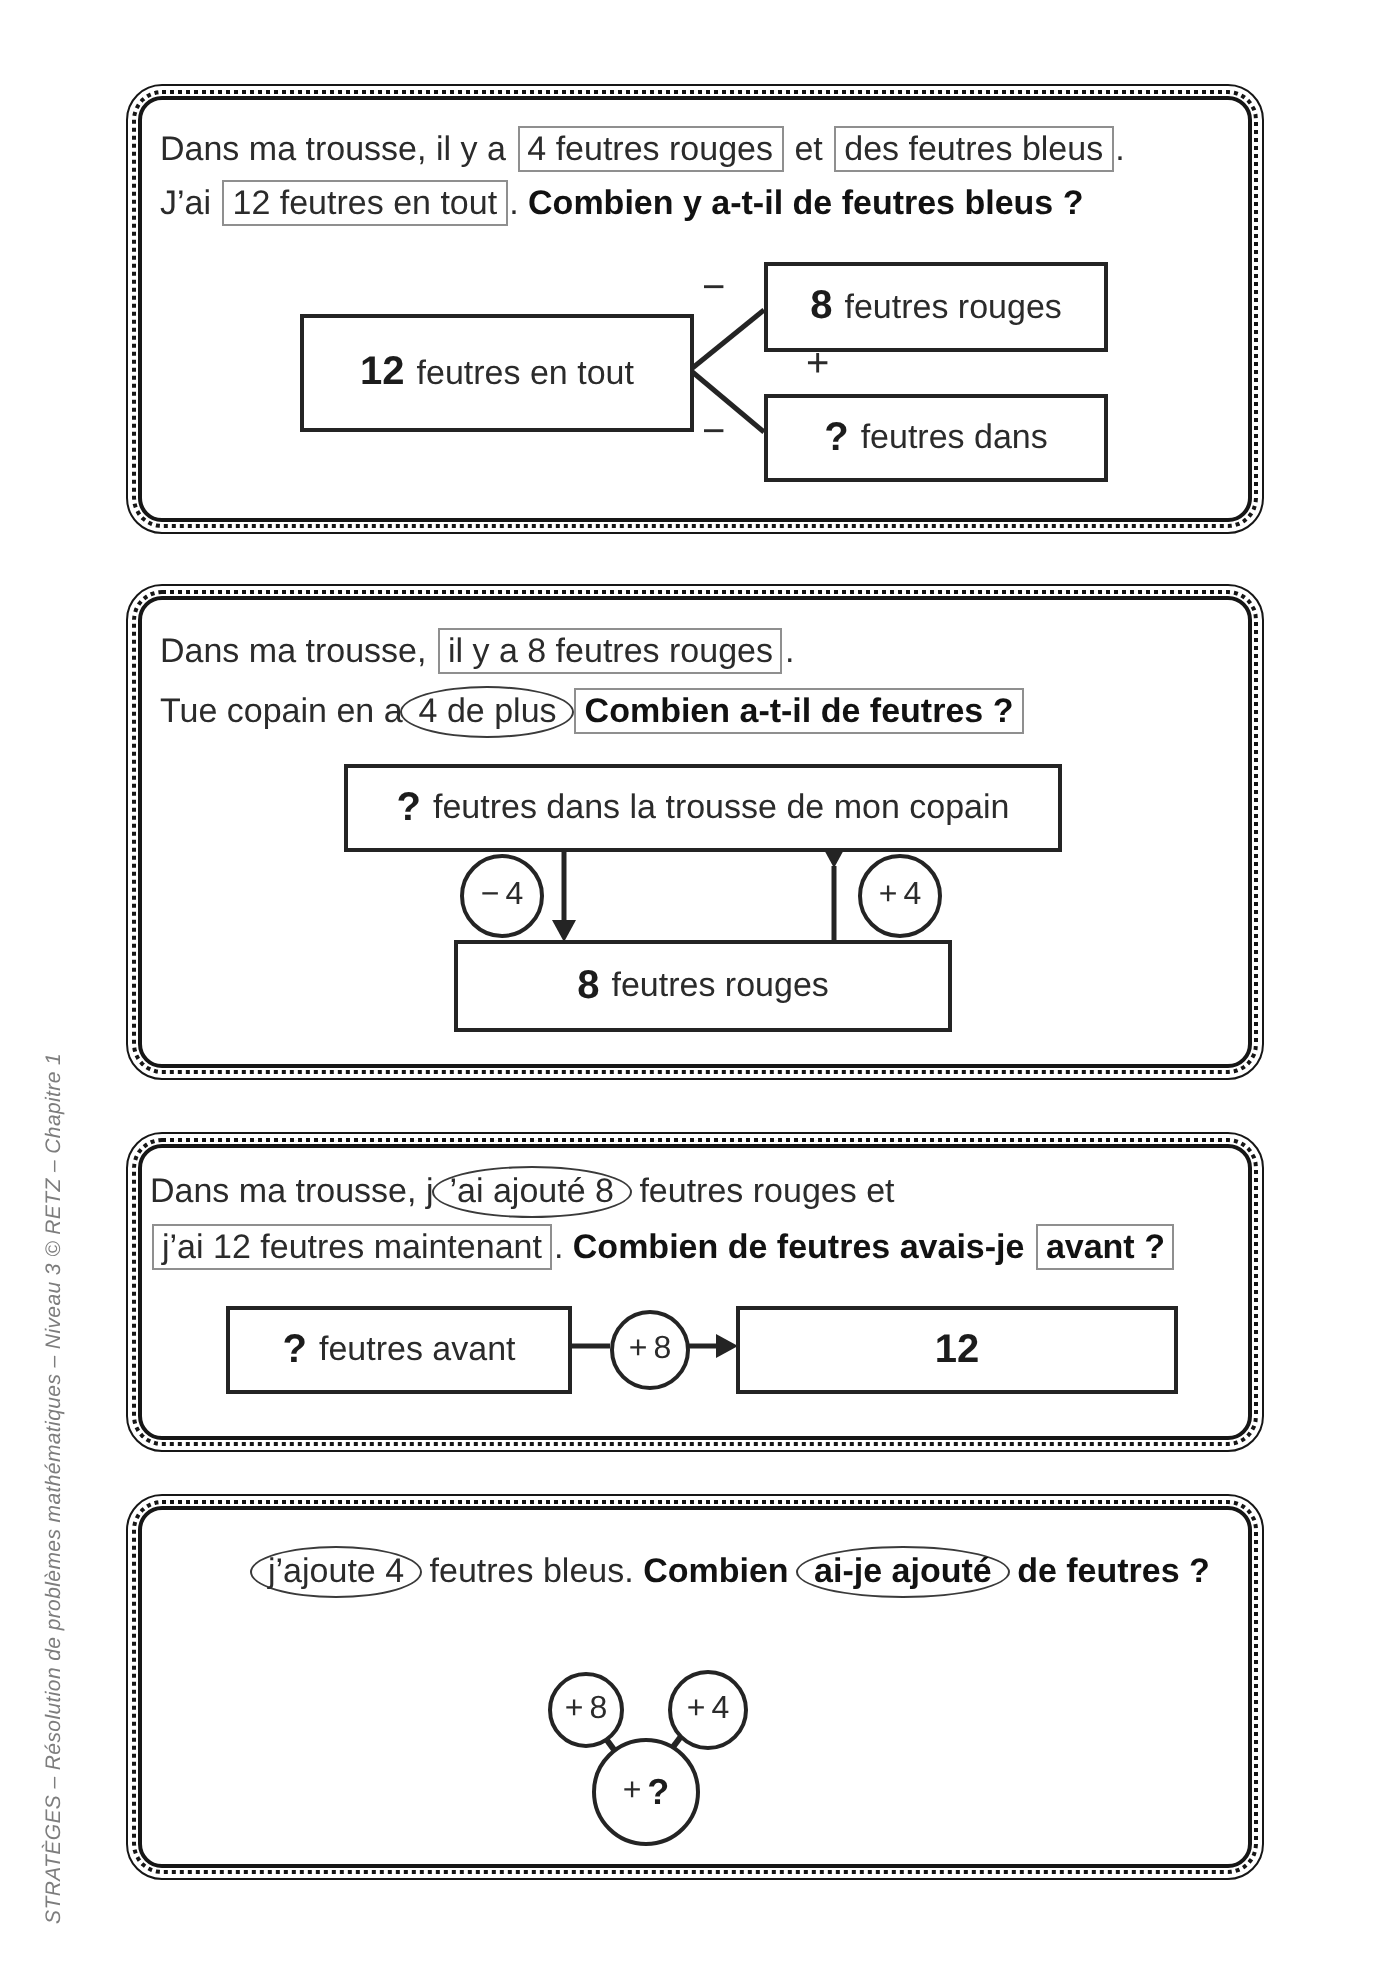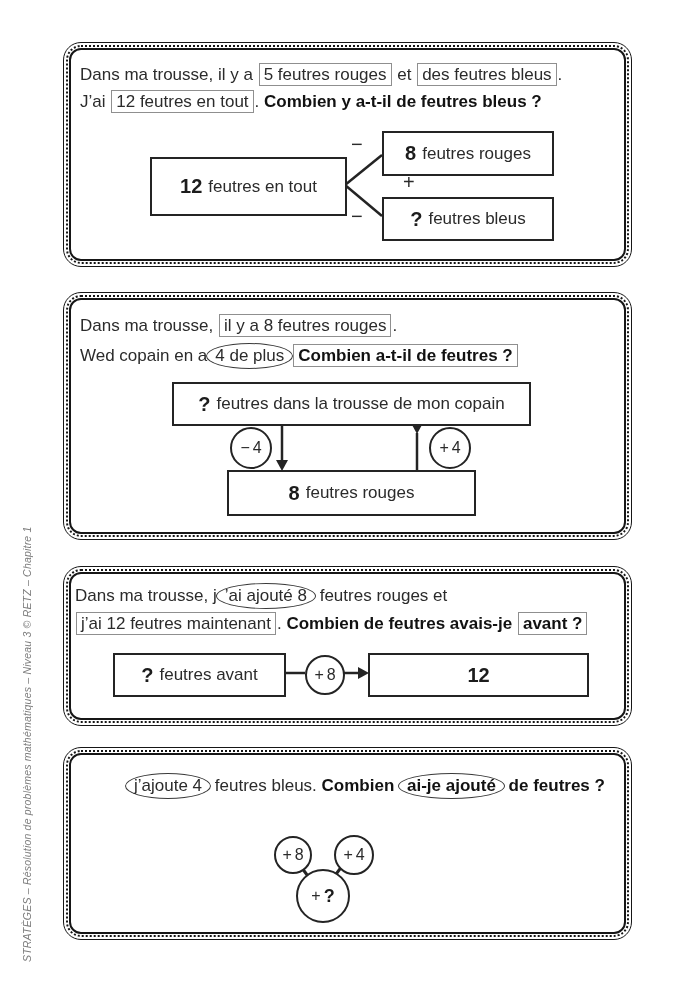--- a/index.html
+++ b/index.html
@@ -38,54 +38,54 @@
 <body>
 
 <div class="page">
 
   <section class="card" style="left:63px;top:42px;width:569px;height:225px;">
     <div class="frame f1"></div>
     <div class="frame f2"></div>
     <div class="frame f3"></div>
 
     <div class="ptext" style="left:17px;top:19px;">
-      <div class="tline"><span>Dans ma trousse, il y a</span> <span class="gbox">5 feutres rouges</span><span> et </span><span class="gbox">des feutres bleus</span><span>.</span></div>
+      <div class="tline"><span>Dans ma trousse, il y a</span> <span class="gbox">4 feutres rouges</span><span> et </span><span class="gbox">des feutres bleus</span><span>.</span></div>
       <div class="tline"><span>J’ai</span> <span class="gbox">12 feutres en tout</span><span>. </span><span class="q">Combien y a-t-il de feutres bleus ?</span></div>
     </div>
 
     <svg class="overlay" width="569" height="225" viewBox="0 0 569 225">
       <line x1="282" y1="143" x2="319" y2="113" stroke="#242424" stroke-width="2.5"></line>
       <line x1="282" y1="143" x2="319" y2="174" stroke="#242424" stroke-width="2.5"></line>
     </svg>
 
     <div class="dbox" style="left:87px;top:115px;width:193px;height:55px;">
       <span class="num">12</span>
         <span>feutres en tout</span>
     </div>
     <div class="dbox" style="left:319px;top:89px;width:168px;height:41px;">
       <span class="num">8</span>
         <span>feutres rouges</span>
     </div>
     <div class="dbox" style="left:319px;top:155px;width:168px;height:40px;">
       <span class="num">?</span>
-        <span>feutres bleus</span>
+        <span>feutres dans</span>
     </div>
     <span class="op" style="left:288px;top:92px;">−</span>
     <span class="op" style="left:340px;top:130px;">+</span>
     <span class="op" style="left:288px;top:164px;">−</span>
   </section>
 
   <section class="card" style="left:63px;top:292px;width:569px;height:248px;">
     <div class="frame f1"></div>
     <div class="frame f2"></div>
     <div class="frame f3"></div>
 
     <div class="ptext" style="left:17px;top:20px;">
       <div class="tline"><span>Dans ma trousse, </span><span class="gbox">il y a 8 feutres rouges</span><span>.</span></div>
-      <div class="tline" style="margin-top:3px;"><span>Wed copain en a</span><span class="ellipse">4 de plus</span><span class="gbox q">Combien a-t-il de feutres ?</span></div>
+      <div class="tline" style="margin-top:3px;"><span>Tue copain en a</span><span class="ellipse">4 de plus</span><span class="gbox q">Combien a-t-il de feutres ?</span></div>
     </div>
 
     <svg class="overlay" width="569" height="248" viewBox="0 0 569 248">
       <line x1="219" y1="130" x2="219" y2="170" stroke="#242424" stroke-width="2.5"></line>
       <polygon points="213,168 225,168 219,179" fill="#242424"></polygon>
       <line x1="354" y1="178" x2="354" y2="141" stroke="#242424" stroke-width="2.5"></line>
       <polygon points="348,142 360,142 354,131" fill="#242424" transform="rotate(180 354 136.5)"></polygon>
     </svg>
 
     <div class="dbox" style="left:109px;top:90px;width:355px;height:40px;">

